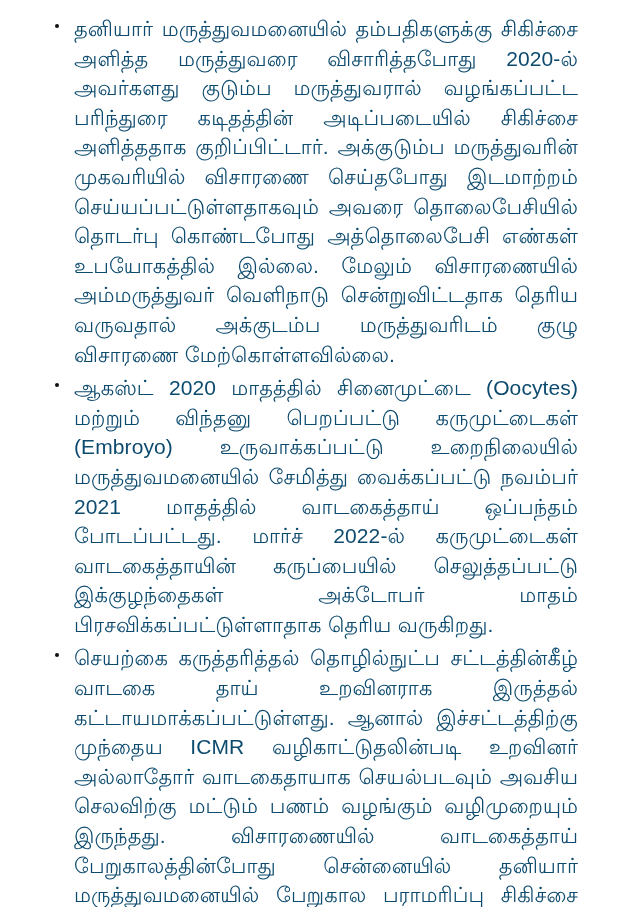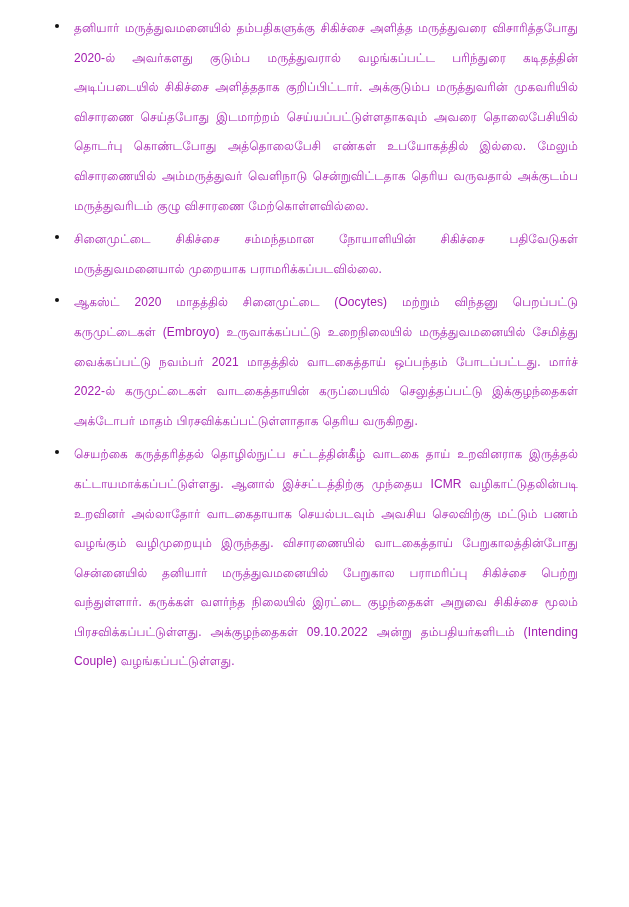--- a/index.html
+++ b/index.html
@@ -45,25 +45,25 @@
     width: 4px;
     height: 4px;
     border-radius: 50%;
     background: #111111;
   }
 
   .para {
     margin: 0;
     text-align: justify;
     text-justify: inter-word;
-    font-size: 12px;
+    font-size: 21px;
     line-height: 29.6px;
     letter-spacing: 0.1px;
     word-spacing: 0.5px;
-    color: #a21caf;
+    color: #0c4a6e;
     font-weight: 500;
     
   }
 
   
   .para.justify-all {
     text-align-last: left;
   }
 
   
@@ -80,24 +80,20 @@
 
 <div id="page">
 
   <ul class="bullet-list">
 
     <li class="bullet-item">
       <span class="bullet-marker" aria-label="•"></span>
       <p class="para justify-all">தனியார் மருத்துவமனையில் தம்பதிகளுக்கு சிகிச்சை அளித்த மருத்துவரை விசாரித்தபோது 2020-ல் அவர்களது குடும்ப மருத்துவரால் வழங்கப்பட்ட பரிந்துரை கடிதத்தின் அடிப்படையில் சிகிச்சை அளித்ததாக குறிப்பிட்டார். அக்குடும்ப மருத்துவரின் முகவரியில் விசாரணை செய்தபோது இடமாற்றம் செய்யப்பட்டுள்ளதாகவும் அவரை தொலைபேசியில் தொடர்பு கொண்டபோது அத்தொலைபேசி எண்கள் உபயோகத்தில் இல்லை. மேலும் விசாரணையில் அம்மருத்துவர் வெளிநாடு சென்றுவிட்டதாக தெரிய வருவதால் அக்குடம்ப மருத்துவரிடம் குழு விசாரணை மேற்கொள்ளவில்லை.</p>
     </li>
 
-    <li class="bullet-item">
-      <span class="bullet-marker" aria-label="•"></span>
-      <p class="para justify-all">சினைமுட்டை சிகிச்சை சம்மந்தமான நோயாளியின் சிகிச்சை பதிவேடுகள் மருத்துவமனையால் முறையாக பராமரிக்கப்படவில்லை.</p>
-    </li>
 
     <li class="bullet-item">
       <span class="bullet-marker" aria-label="•"></span>
       <p class="para justify-all">ஆகஸ்ட் 2020 மாதத்தில் சினைமுட்டை (Oocytes) மற்றும் விந்தனு பெறப்பட்டு கருமுட்டைகள் (Embroyo) உருவாக்கப்பட்டு உறைநிலையில் மருத்துவமனையில் சேமித்து வைக்கப்பட்டு நவம்பர் 2021 மாதத்தில் வாடகைத்தாய் ஒப்பந்தம் போடப்பட்டது. மார்ச் 2022-ல் கருமுட்டைகள் வாடகைத்தாயின் கருப்பையில் செலுத்தப்பட்டு இக்குழந்தைகள் அக்டோபர் மாதம் பிரசவிக்கப்பட்டுள்ளாதாக தெரிய வருகிறது.</p>
     </li>
 
     <li class="bullet-item">
       <span class="bullet-marker" aria-label="•"></span>
       <p class="para justify-all">செயற்கை கருத்தரித்தல் தொழில்நுட்ப சட்டத்தின்கீழ் வாடகை தாய் உறவினராக இருத்தல் கட்டாயமாக்கப்பட்டுள்ளது. ஆனால் இச்சட்டத்திற்கு முந்தைய ICMR வழிகாட்டுதலின்படி உறவினர் அல்லாதோர் வாடகைதாயாக செயல்படவும் அவசிய செலவிற்கு மட்டும் பணம் வழங்கும் வழிமுறையும் இருந்தது. விசாரணையில் வாடகைத்தாய் பேறுகாலத்தின்போது சென்னையில் தனியார் மருத்துவமனையில் பேறுகால பராமரிப்பு சிகிச்சை பெற்று வந்துள்ளார். கருக்கள் வளர்ந்த நிலையில் இரட்டை குழந்தைகள் அறுவை சிகிச்சை மூலம் பிரசவிக்கப்பட்டுள்ளது. அக்குழந்தைகள் 09.10.2022 அன்று தம்பதியர்களிடம் (Intending Couple) வழங்கப்பட்டுள்ளது.</p>
     </li>

